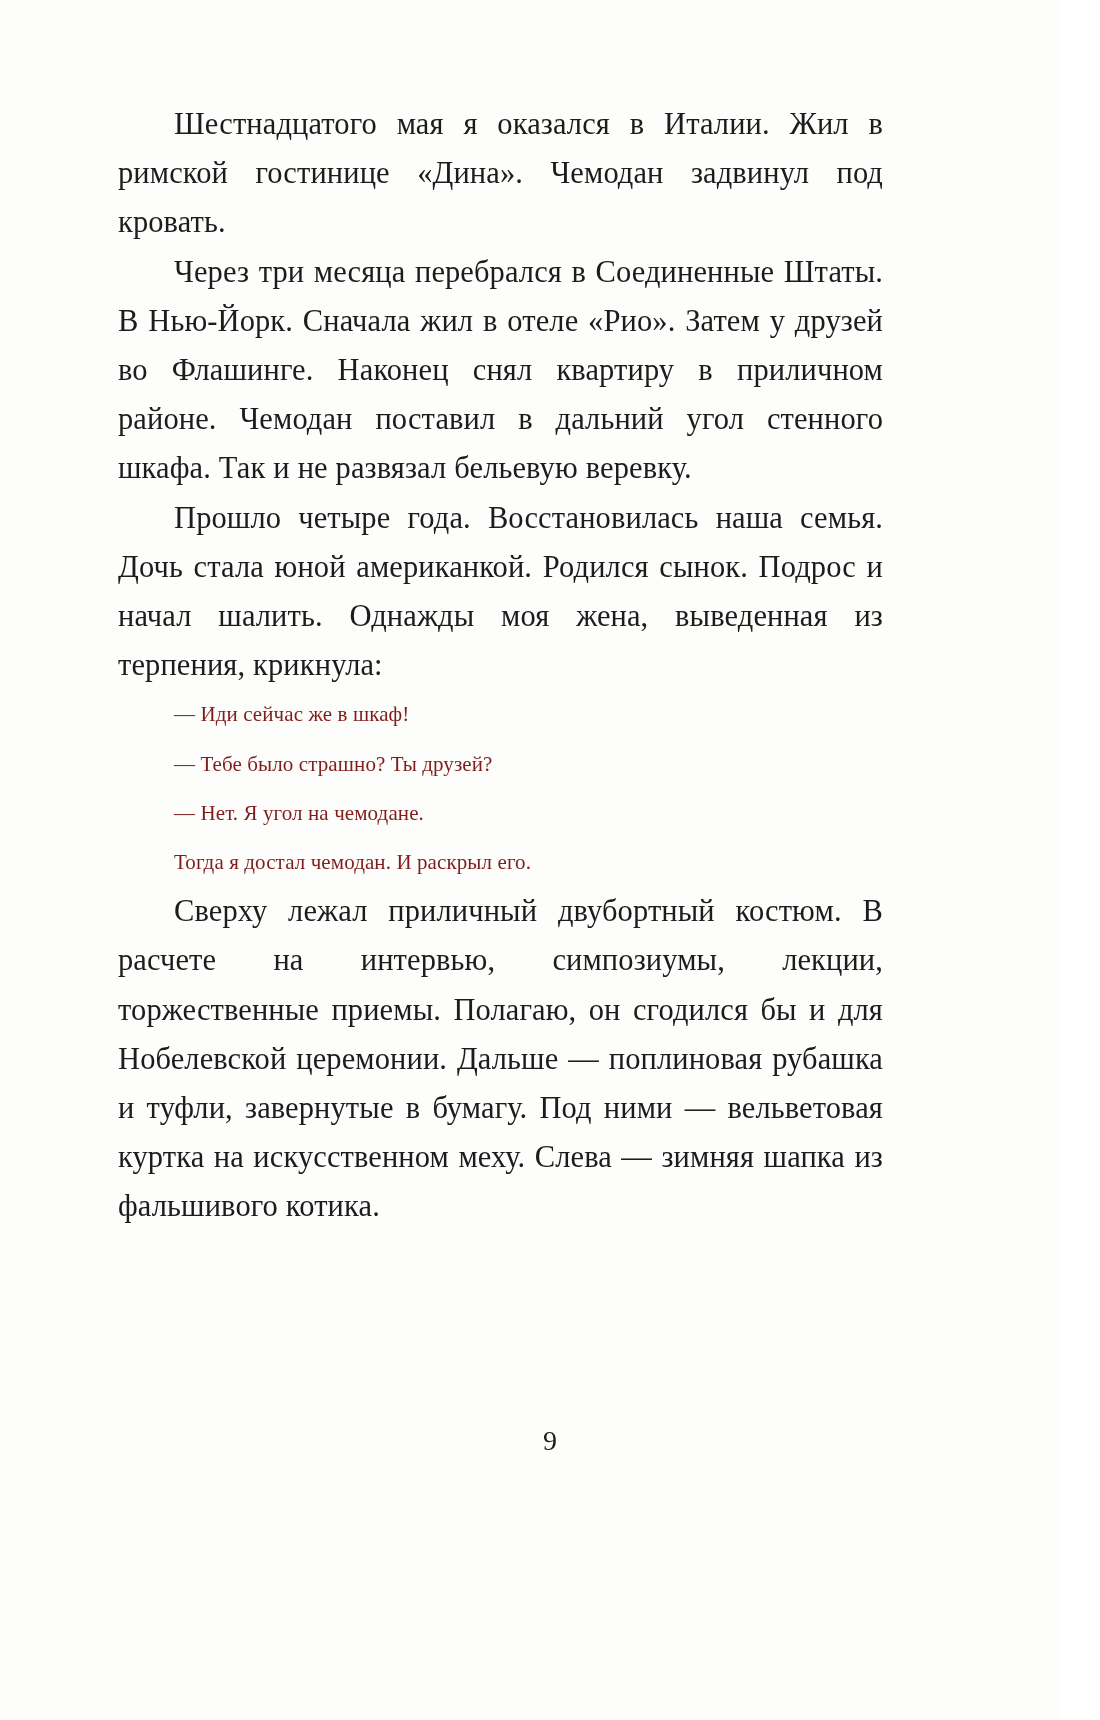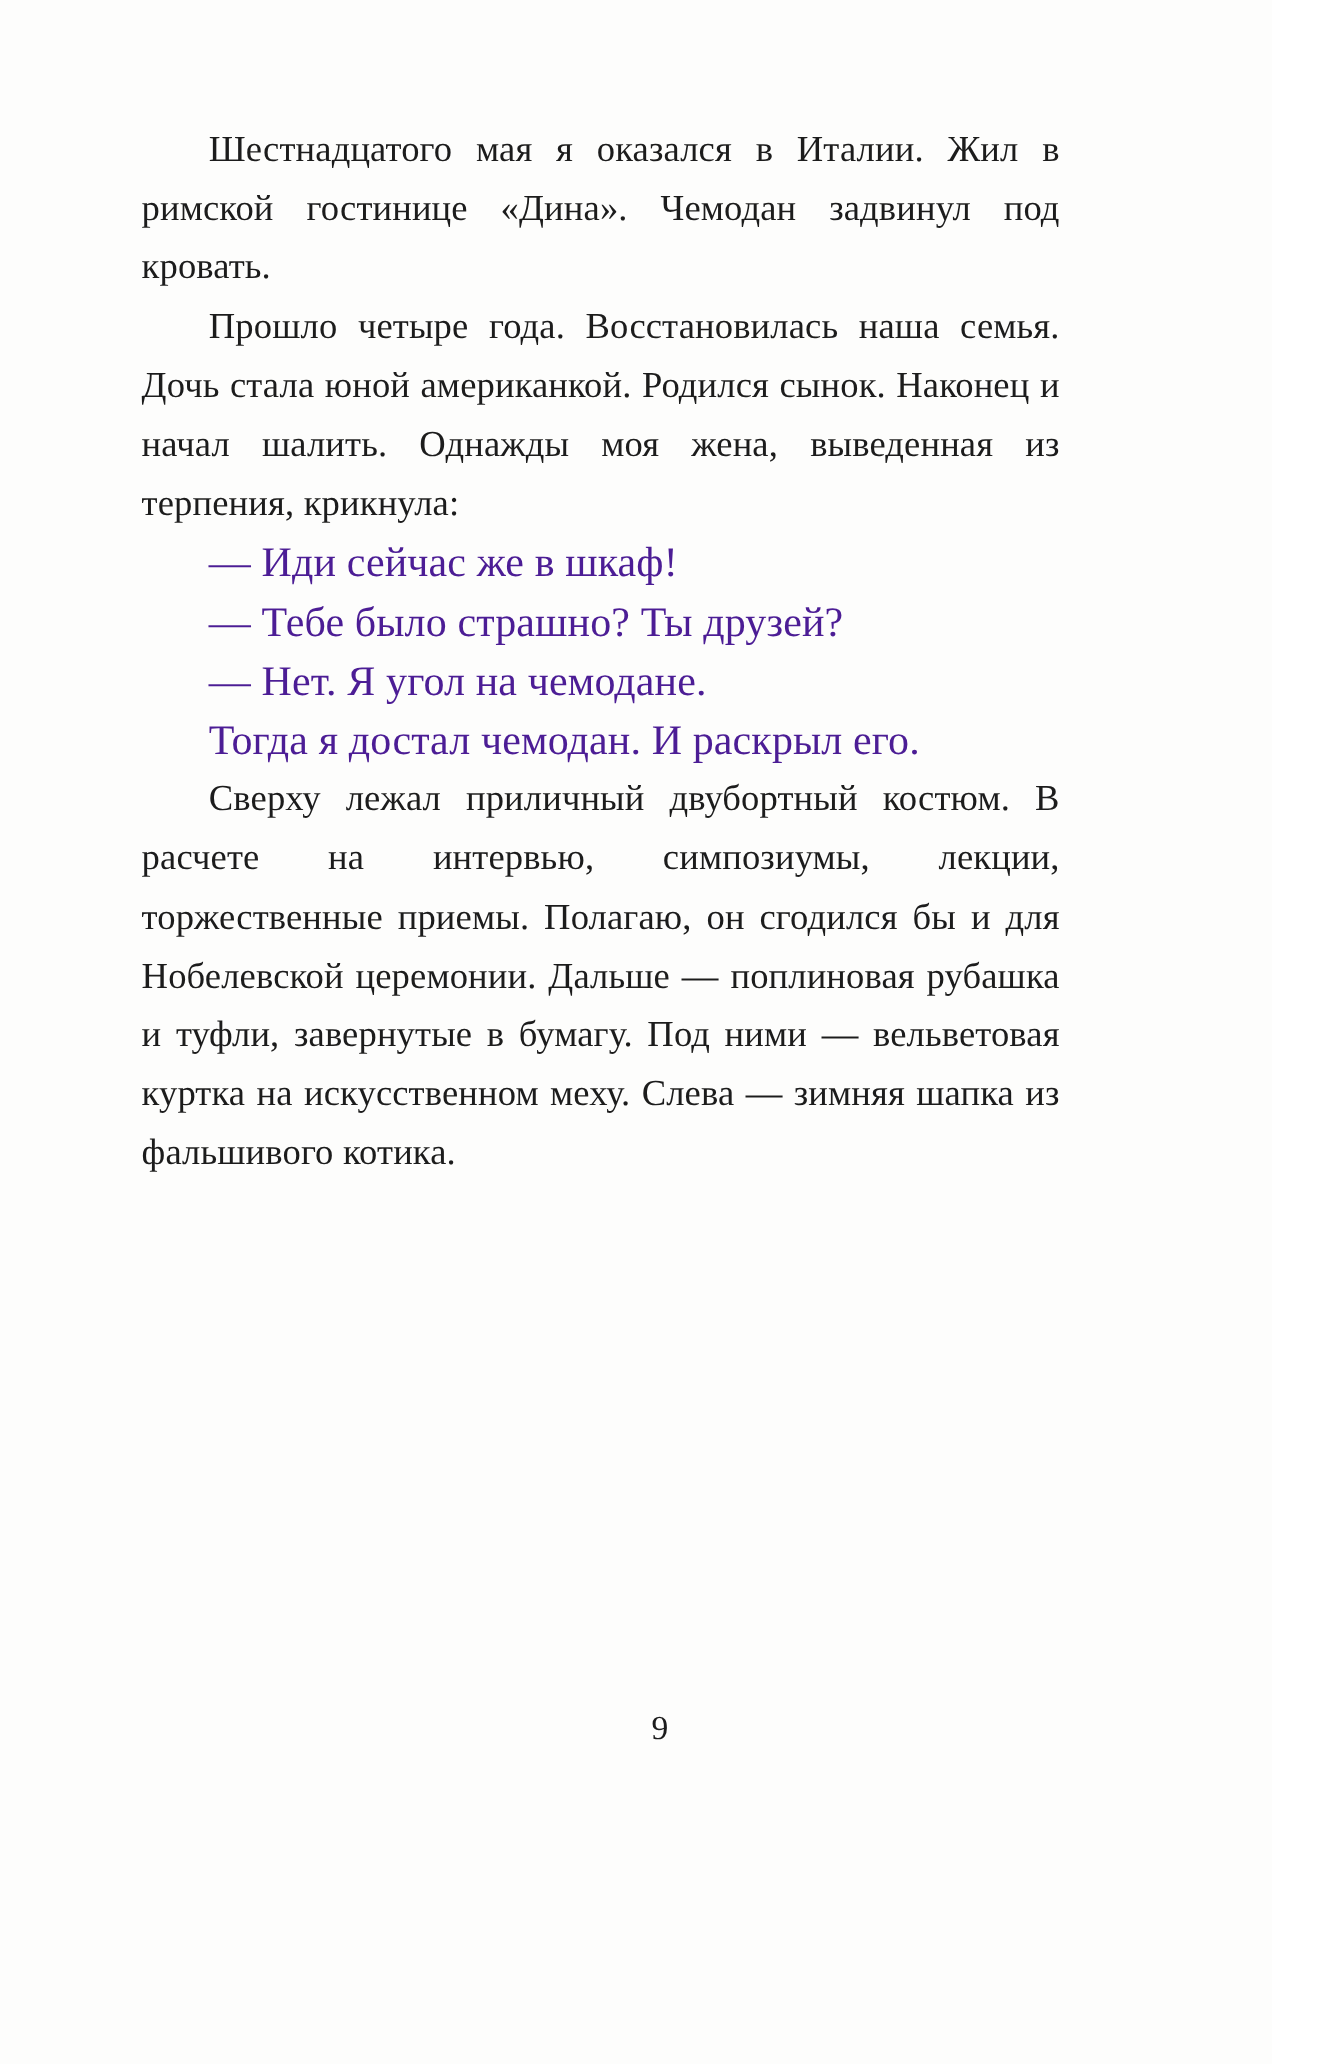--- a/index.html
+++ b/index.html
@@ -34,24 +34,24 @@
     line-height: 49.2px;
     letter-spacing: 0.1px;
     word-spacing: 0.2px;
     color: #1c1c1c;
     -webkit-font-smoothing: antialiased;
   }
   p.dialogue {
     margin: 0;
     text-indent: 56px;
     text-align: left;
-    font-size: 35px;
+    font-size: 21px;
     line-height: 49.2px;
     letter-spacing: 0.1px;
-    color: #4c1d95;
+    color: #7f1d1d;
   }
   p.para.last-loose {
     text-align: justify;
   }
   .folio {
     position: absolute;
     left: 0;
     top: 1425px;
     width: 1100px;
     text-align: center;
@@ -60,21 +60,22 @@
     font-family: "Liberation Serif", "DejaVu Serif", serif;
   }
 </style>
 </head>
 <body>
 
 <div class="page">
 
   <div class="text-block">
     <p class="para">Шестнадцатого мая я оказался в Италии. Жил в римской гостинице «Дина». Чемодан задвинул под кровать.</p>
-    <p class="para">Прошло четыре года. Восстановилась наша семья. Дочь стала юной американкой. Родился сынок. Наконец и начал шалить. Однажды моя жена, выведенная из терпения, крикнула:</p>
+    <p class="para">Через три месяца перебрался в Соединенные Штаты. В Нью-Йорк. Сначала жил в отеле «Рио». Затем у друзей во Флашинге. Наконец снял квартиру в приличном районе. Чемодан поставил в дальний угол стенного шкафа. Так и не развязал бельевую веревку.</p>
+    <p class="para">Прошло четыре года. Восстановилась наша семья. Дочь стала юной американкой. Родился сынок. Подрос и начал шалить. Однажды моя жена, выведенная из терпения, крикнула:</p>
     <p class="dialogue">— Иди сейчас же в шкаф!</p>
     <p class="dialogue">— Тебе было страшно? Ты друзей?</p>
     <p class="dialogue">— Нет. Я угол на чемодане.</p>
     <p class="dialogue">Тогда я достал чемодан. И раскрыл его.</p>
     <p class="para last-loose">Сверху лежал приличный двубортный костюм. В расчете на интервью, симпозиумы, лекции, торжественные приемы. Полагаю, он сгодился бы и для Нобелевской церемонии. Дальше — поплиновая рубашка и туфли, завернутые в бумагу. Под ними — вельветовая куртка на искусственном меху. Слева — зимняя шапка из фальшивого котика.</p>
   </div>
 
   <div class="folio">9</div>
 
 </div>

